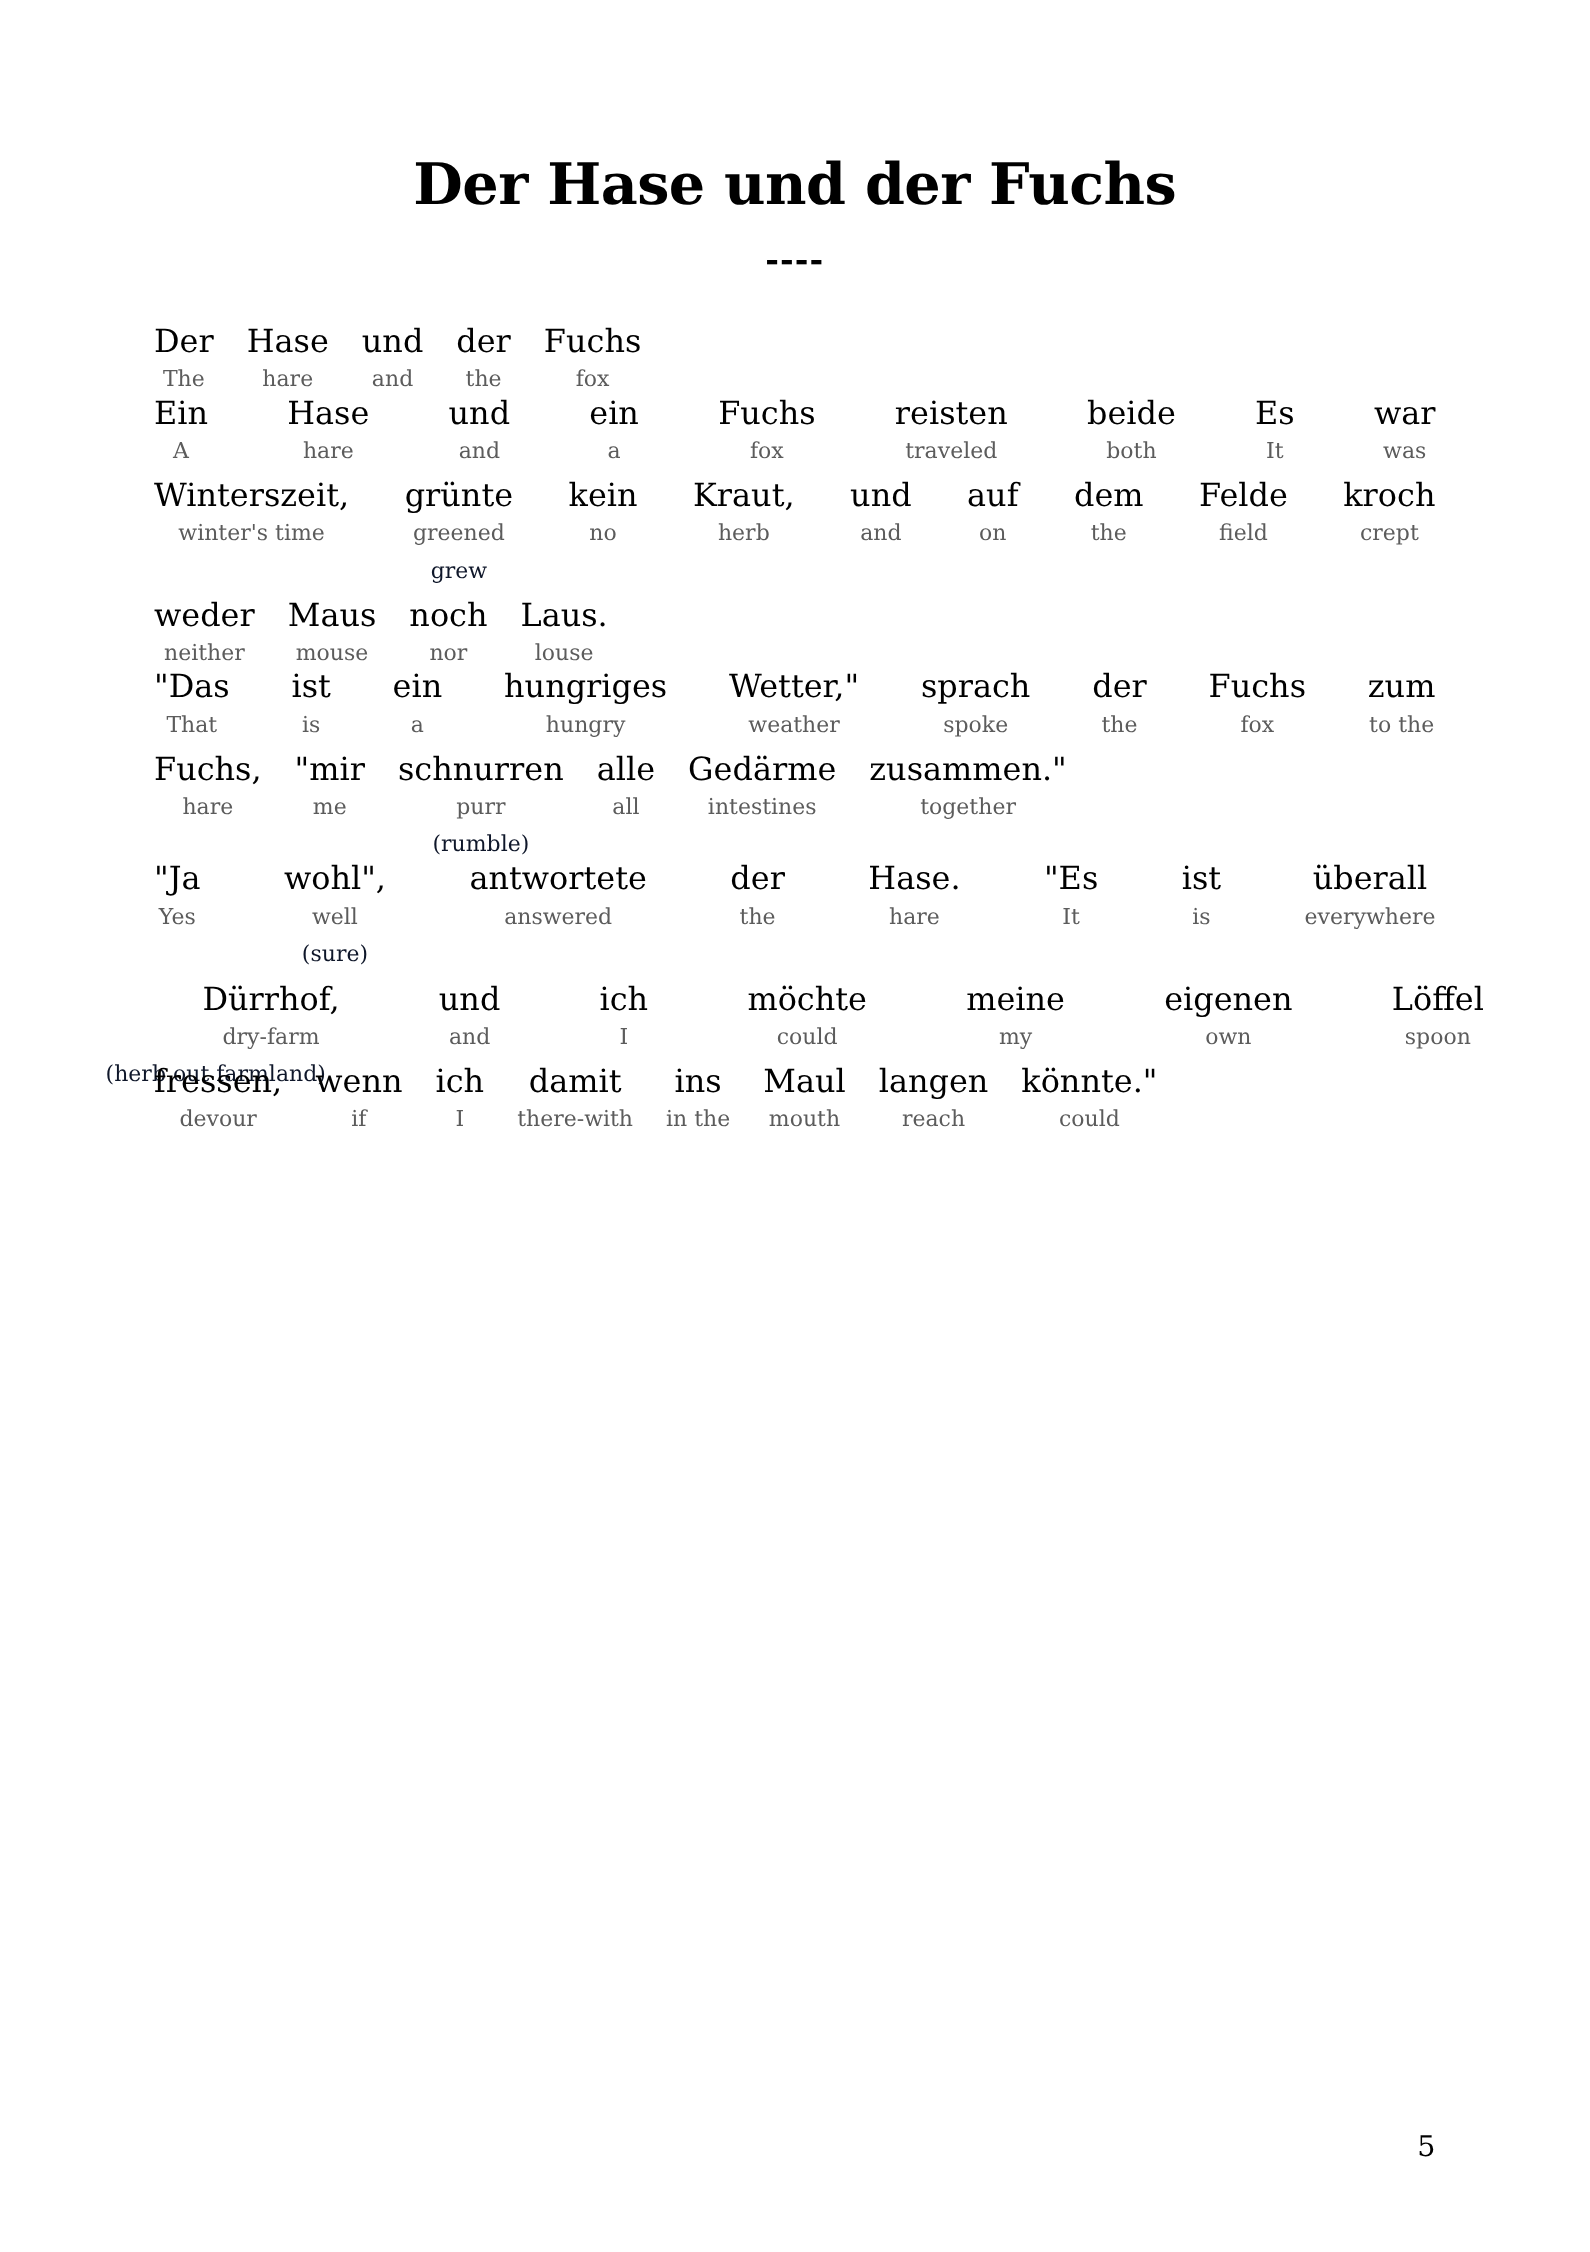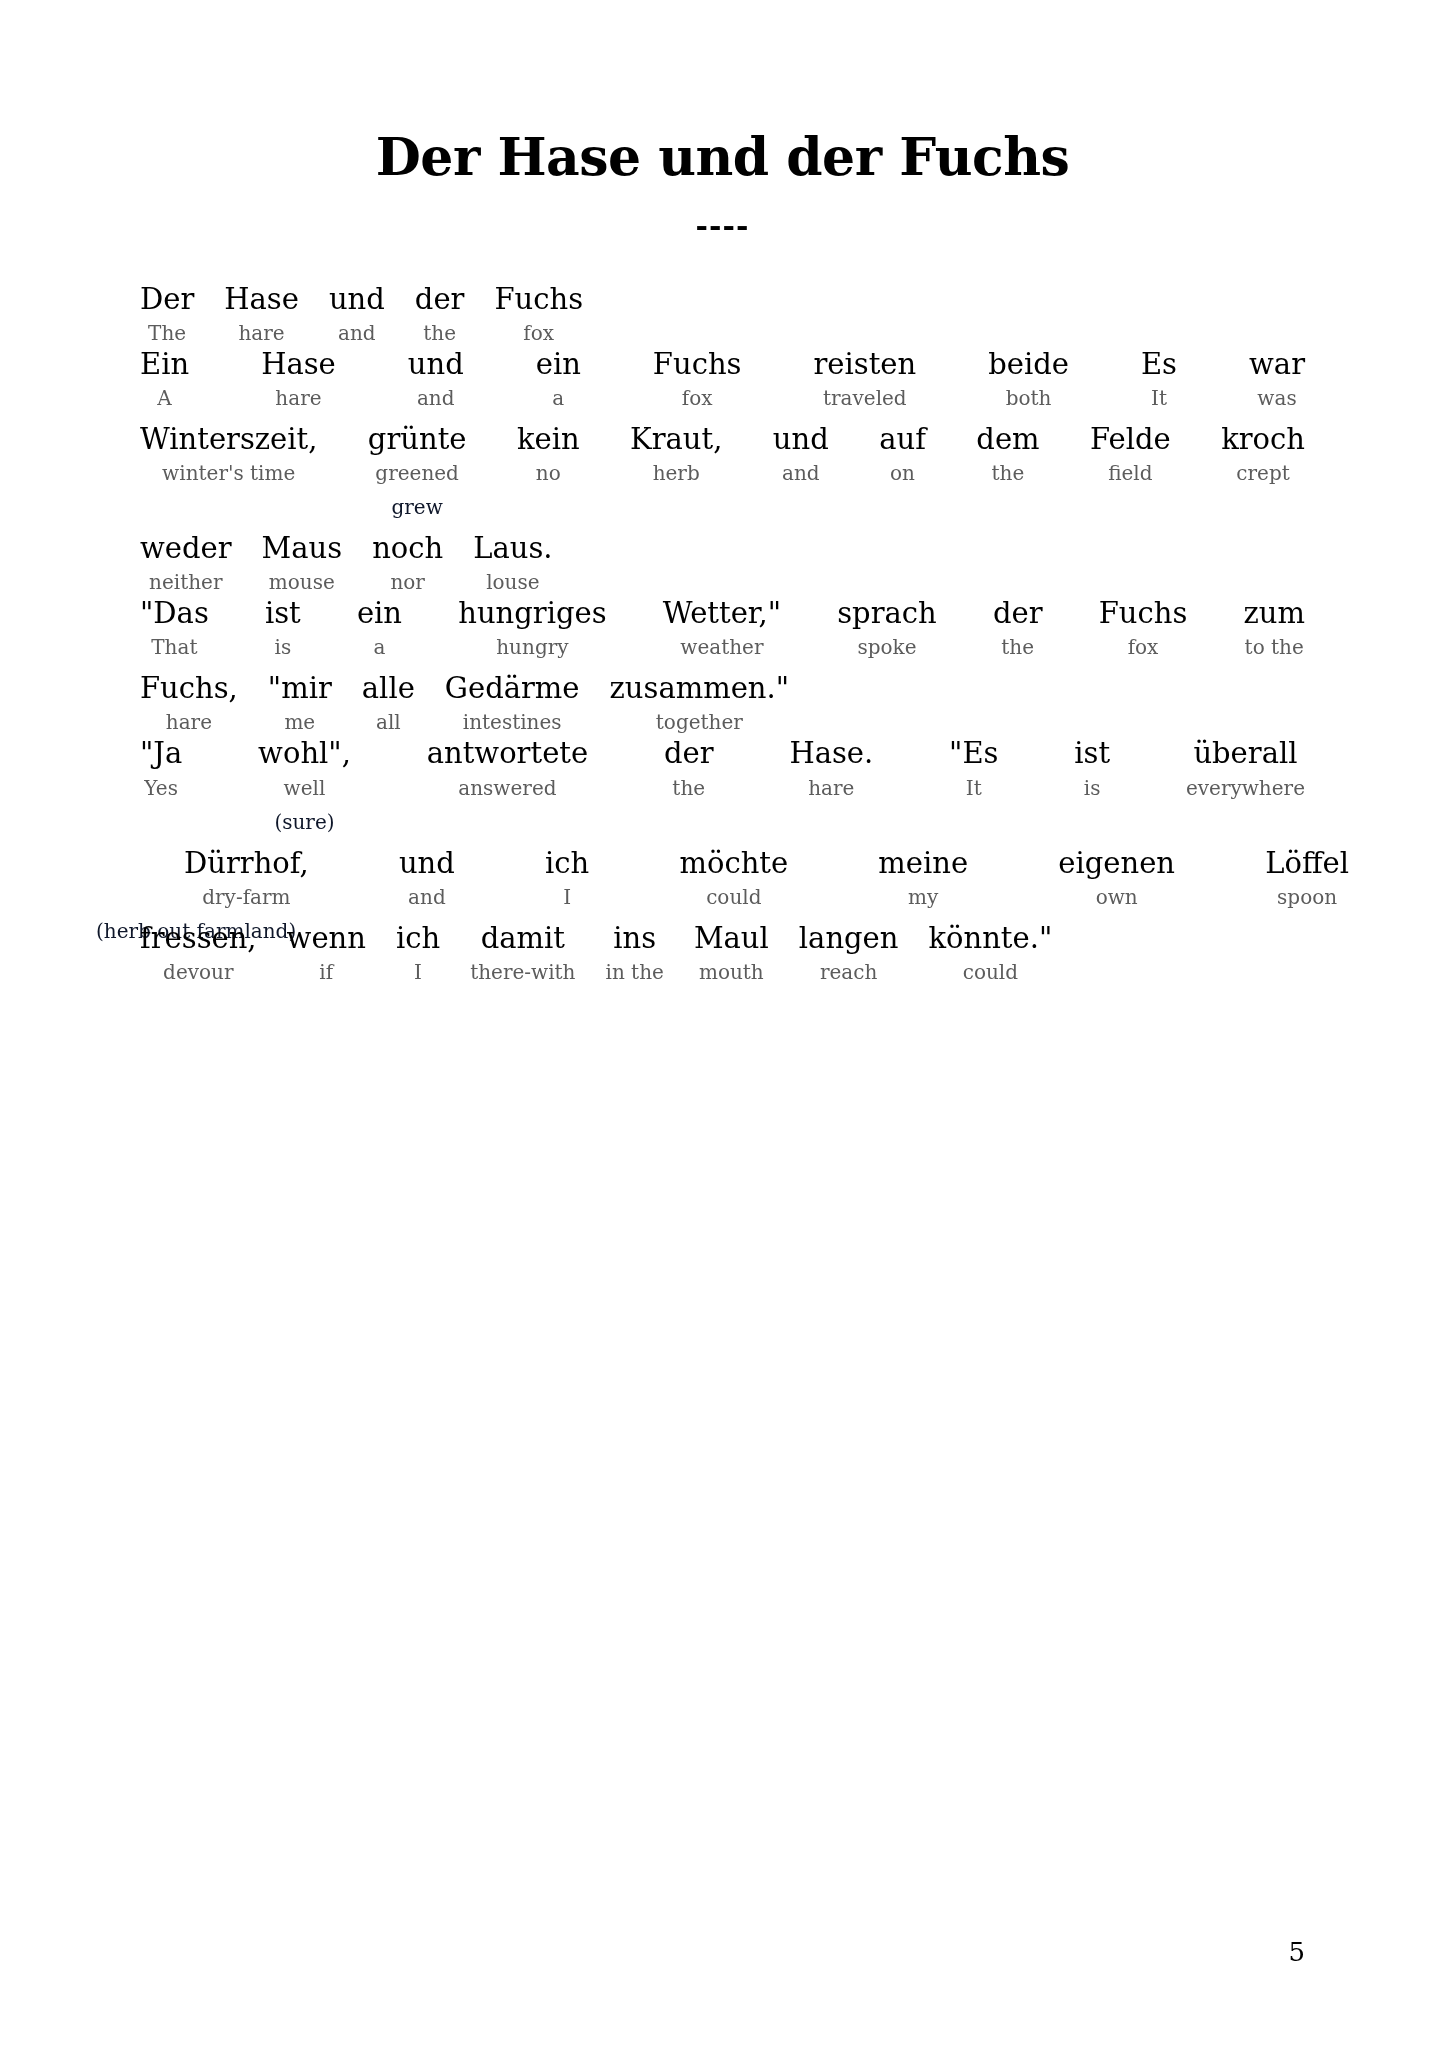--- a/index.html
+++ b/index.html
@@ -16,21 +16,21 @@
     overflow: hidden;
   }
 
   .page {
     position: absolute;
     left: 0;
     top: 0;
     width: 1445px;
     height: 2047px;
     box-sizing: border-box;
-    padding: 0 140px;
+    padding: 11px 140px;
   }
 
   
   .title {
     text-align: center;
     font-family: "DejaVu Serif", "Liberation Serif", serif;
     font-weight: bold;
     font-size: 52px;
     letter-spacing: -0.5px;
     line-height: 1.1;
@@ -307,20 +307,25 @@
         <div class="iline">
           <div class="wcol">
             <div class="src">Fuchs,</div>
             <div class="gloss">hare</div>
           </div>
           <div class="wcol">
             <div class="src">"mir</div>
             <div class="gloss">me</div>
           </div>
           <div class="wcol">
+            <div class="src">schnurren</div>
+            <div class="gloss">purr</div>
+            <div class="gloss2">(rumble)</div>
+          </div>
+          <div class="wcol">
             <div class="src">alle</div>
             <div class="gloss">all</div>
           </div>
           <div class="wcol">
             <div class="src">Gedärme</div>
             <div class="gloss">intestines</div>
           </div>
           <div class="wcol">
             <div class="src">zusammen."</div>
             <div class="gloss">together</div>

